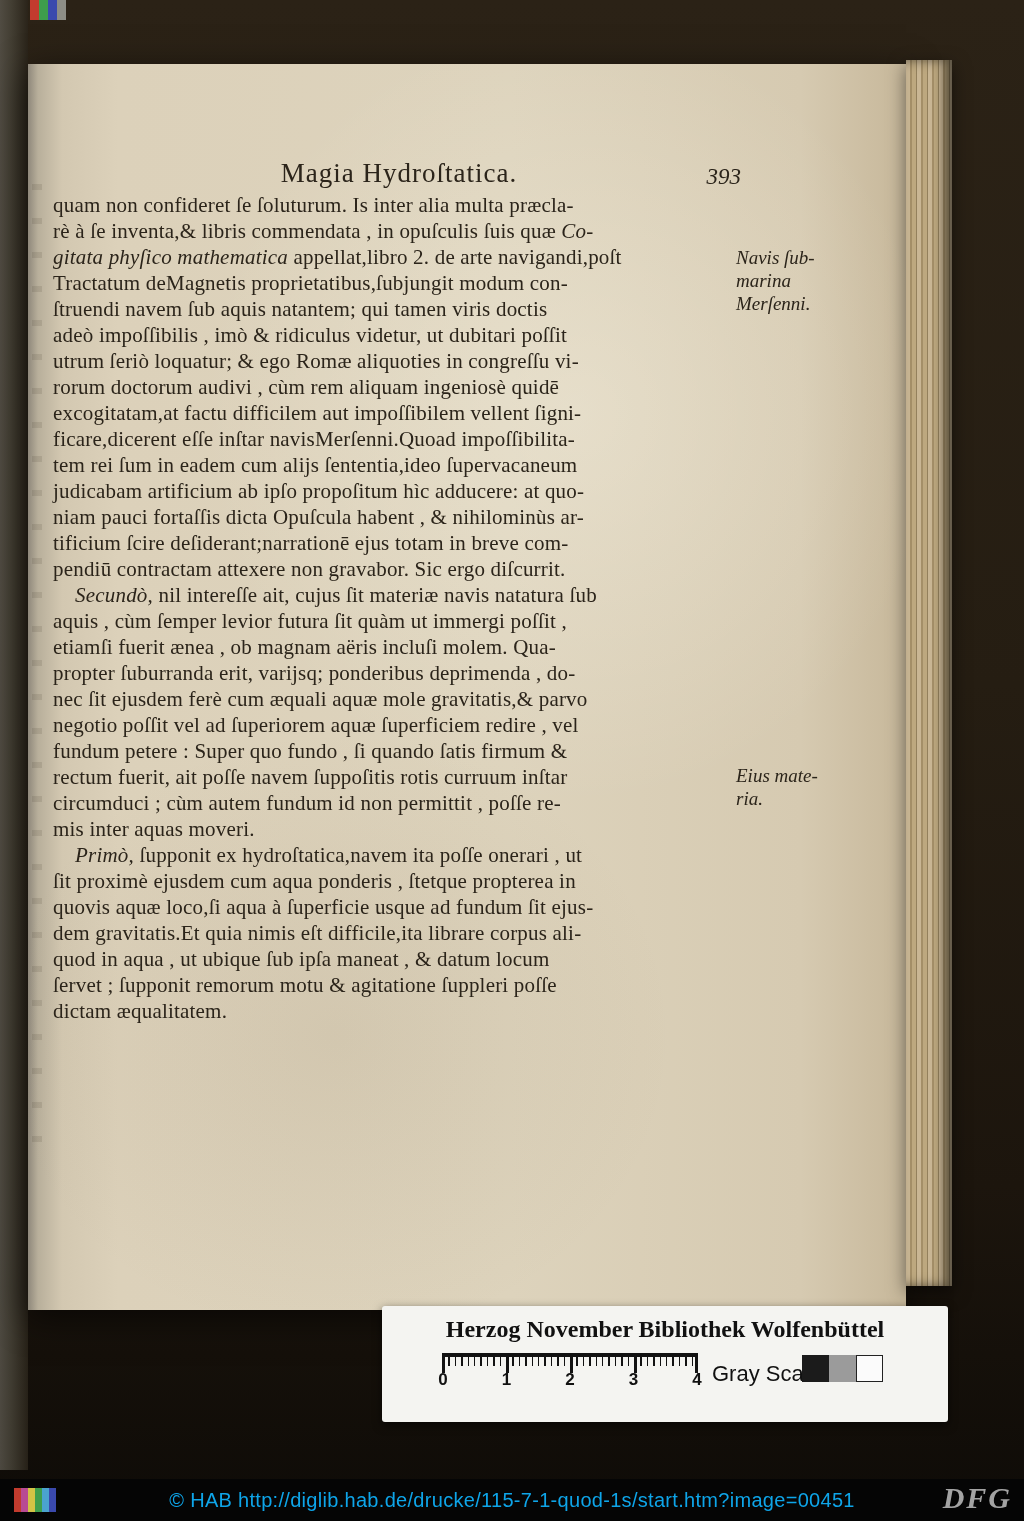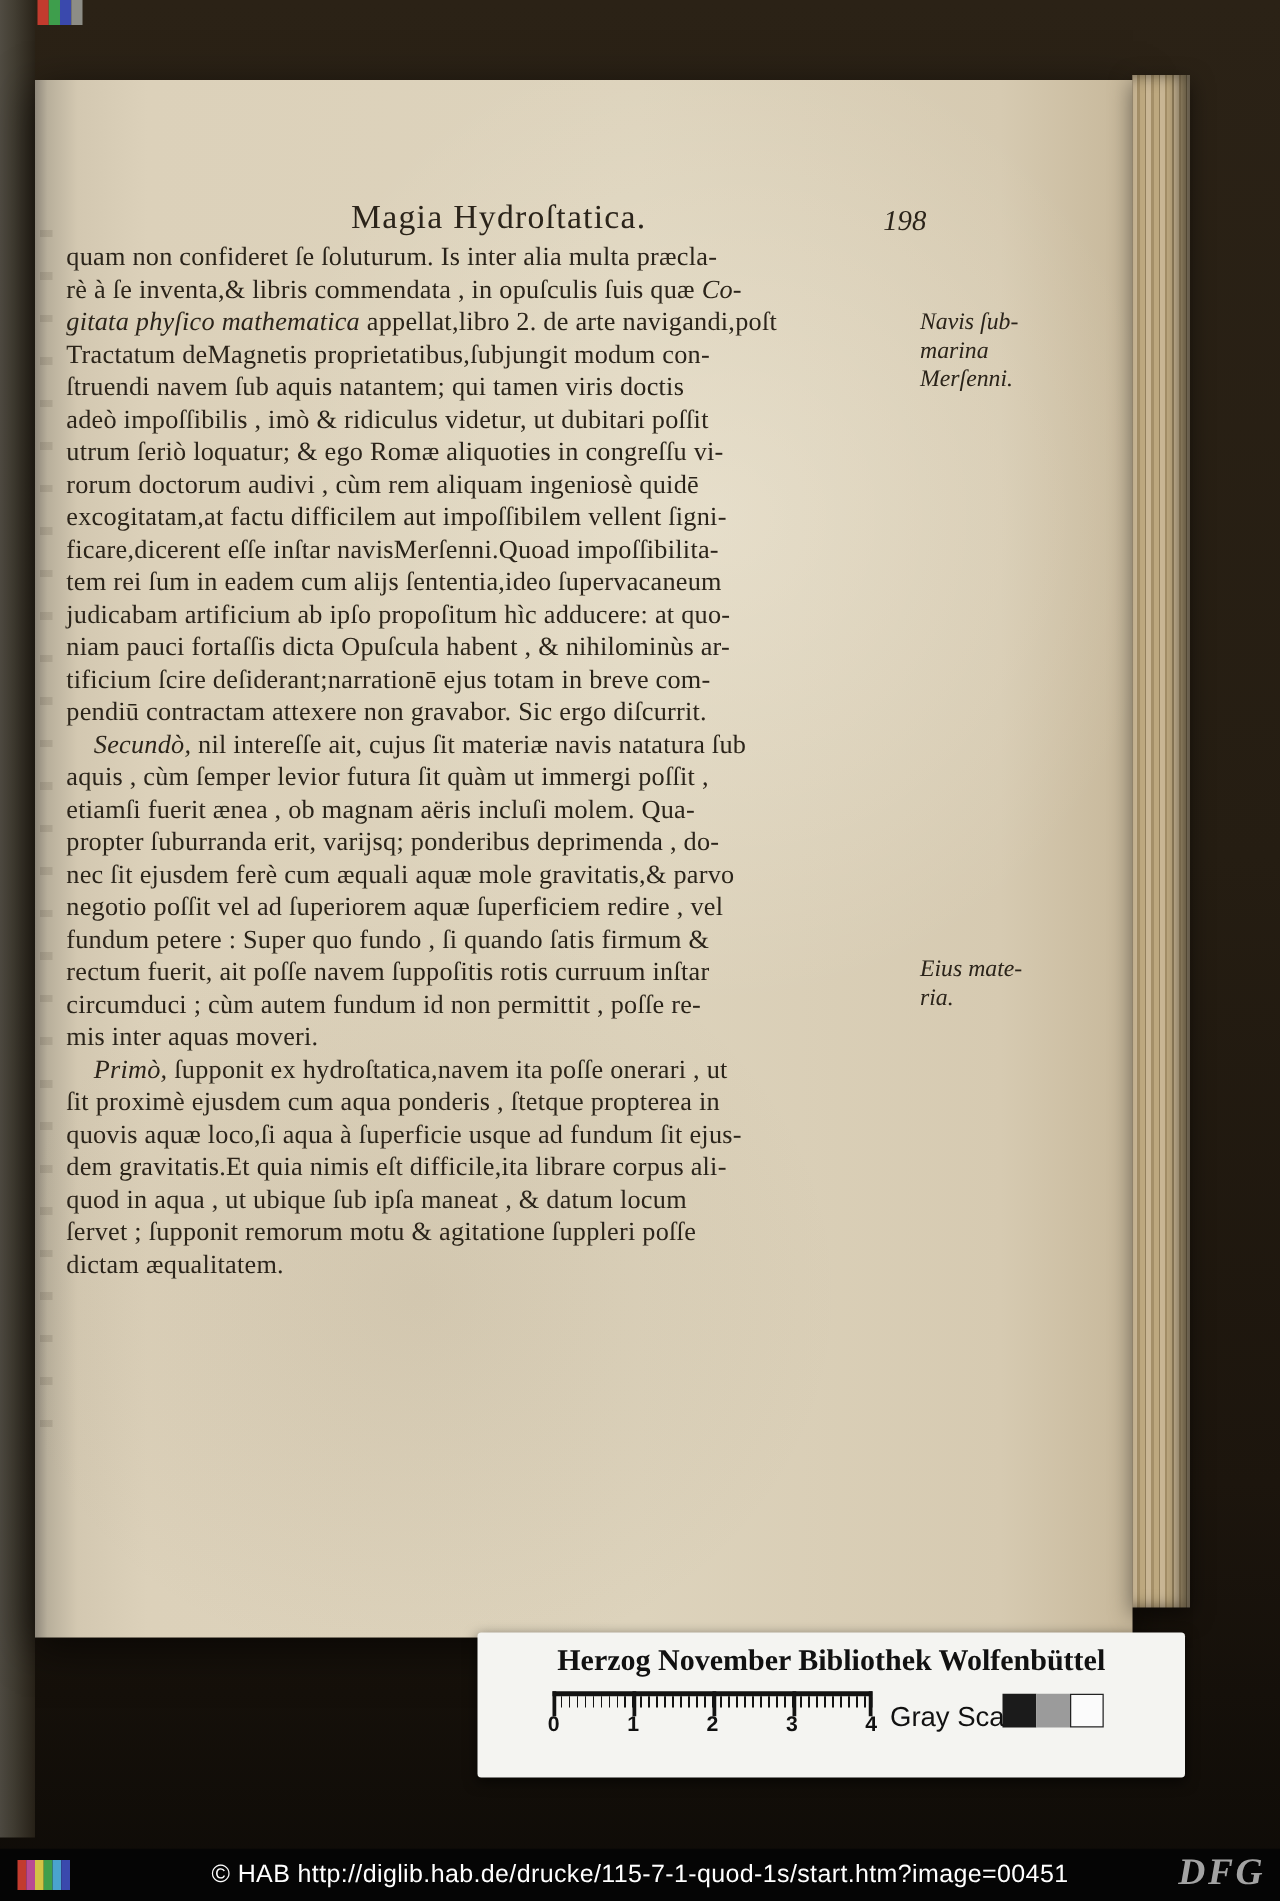--- a/index.html
+++ b/index.html
@@ -116,21 +116,21 @@
   .gs-black{background:#1b1b1b}
   .gs-gray{background:#9b9b9b}
   .gs-white{background:#fbfbfb; border:1px solid #222;}
 
   
   .footer-bar {
     position:absolute; left:0; bottom:0; width:1024px; height:42px; background:#050505;
   }
   .copyright {
     position:absolute; left:50%; top:50%; transform:translate(-50%,-50%);
-    color:#ffffff; font-size:20px; font-family:"Liberation Sans", sans-serif;
+    color:#0ea5e9; font-size:20px; font-family:"Liberation Sans", sans-serif;
     white-space:nowrap; letter-spacing:0.3px;
   }
   .dfg-logo {
     position:absolute; right:12px; top:2px;
     color:#a3a3a3; font-family:"Liberation Serif", serif;
     font-weight:bold; font-style:italic; font-size:30px; letter-spacing:2px;
   }
 </style>
 </head>
 <body>
@@ -144,21 +144,21 @@
       <span class="c-grn"></span>
       <span class="c-blu"></span>
       <span class="c-gry"></span>
   </div>
 
   <div class="paper">
     <div class="gutter-marks"></div>
 
     <div class="page-header">
       <span class="page-title">Magia Hydroſtatica.</span>
-      <span class="page-number">198</span>
+      <span class="page-number">393</span>
     </div>
 
     <div class="body-text">
       <p><span>quam non confideret ſe ſoluturum. Is inter alia multa præcla-
 rè à ſe inventa,&amp; libris commendata , in opuſculis ſuis quæ </span><span class="ital">Co-
 gitata phyſico mathematica</span><span> appellat,libro 2. de arte navigandi,poſt
 Tractatum deMagnetis proprietatibus,ſubjungit modum con-
 ſtruendi navem ſub aquis natantem; qui tamen viris doctis
 adeò impoſſibilis , imò &amp; ridiculus videtur, ut dubitari poſſit
 utrum ſeriò loquatur; &amp; ego Romæ aliquoties in congreſſu vi-

